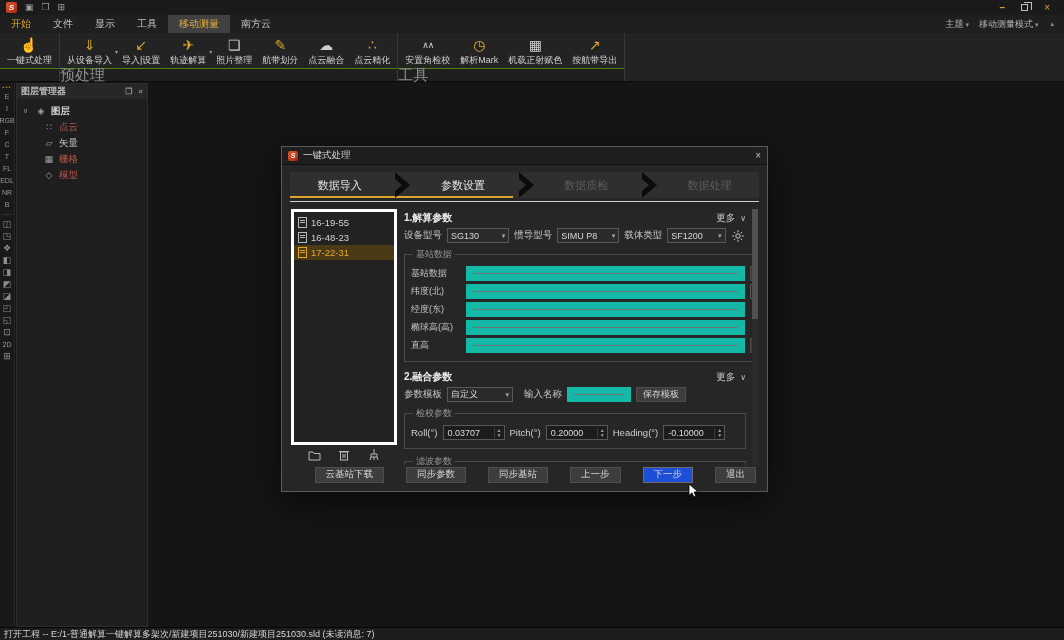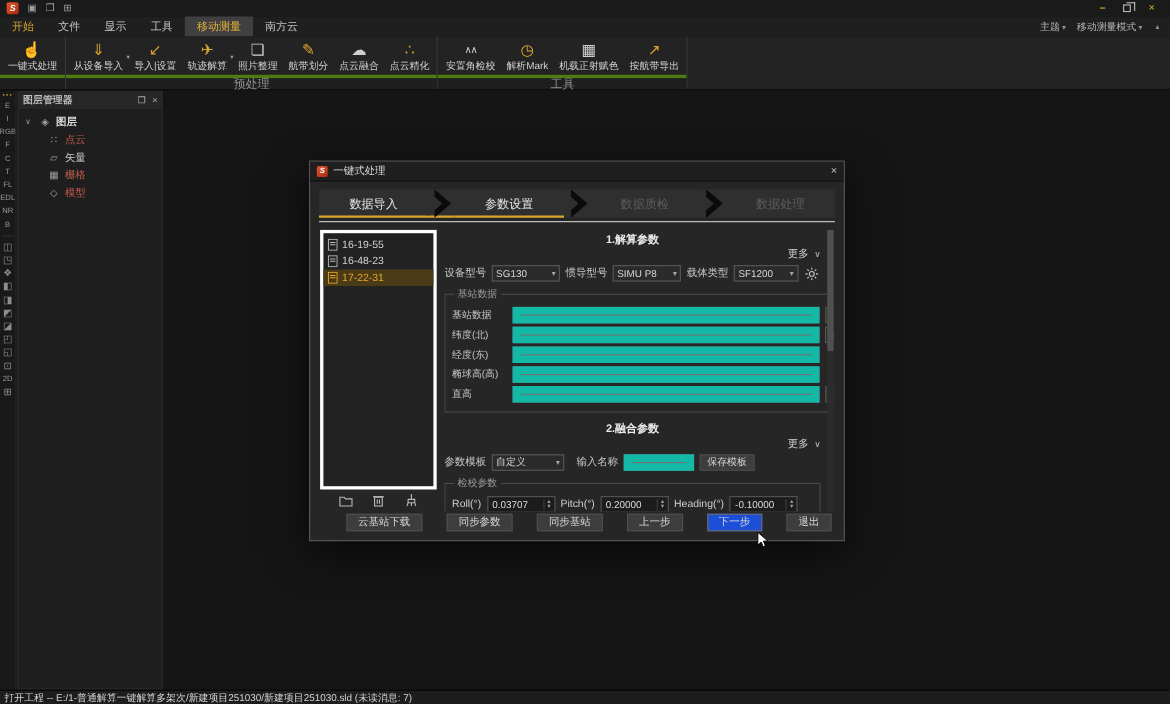--- a/index.html
+++ b/index.html
@@ -27,21 +27,21 @@
   
   .ribbon { position:absolute; left:0; top:33px; right:0; height:49px; background:#232323; border-bottom:1px solid #0b0b0b; display:flex; }
   .rb-group { display:flex; flex-direction:column; border-right:1px solid #383838; }
   .rb-items { display:flex; flex:1; align-items:stretch; padding:1px 2px 0; }
   .rb-item { position:relative; display:flex; flex-direction:column; align-items:center; justify-content:center; padding:1px 5px 0; min-width:34px; }
   .rb-ic { font-size:14px; line-height:17px; color:#cfcfcf; }
   .rb-ic.y { color:#d9a62b; }
   .rb-ic.mt { font-size:9px; letter-spacing:-1px; }
   .rb-lb { font-size:9px; color:#d2d2d2; white-space:nowrap; line-height:12px; }
   .rb-dd { position:absolute; right:-1px; top:14px; font-size:6px; color:#9a9a9a; }
-  .rb-glabel { height:13px; text-align:center; font-size:11px; color:#8f8f8f; line-height:12px; background:#1f1f1f; border-top:3px solid #4d7c0f; }
+  .rb-glabel { height:13px; text-align:left; font-size:15px; color:#8f8f8f; line-height:12px; background:#1f1f1f; border-top:1px solid #4d7c0f; }
 
   
   .viewstrip { position:absolute; left:0; top:83px; bottom:13px; width:15px; background:#191919; border-right:1px solid #262626; display:flex; flex-direction:column; align-items:center; padding-top:2px; gap:3px; overflow:hidden; }
   .vs-handle { color:#b98a1e; font-size:6px; line-height:4px; letter-spacing:1px; }
   .vs-it { font-size:7px; color:#9a9a9a; line-height:9px; text-align:center; white-space:nowrap; }
   .vs-it.g { font-size:9px; color:#8d8d8d; }
   .vs-sep { width:11px; border-top:1px solid #2e2e2e; margin:2px 0; }
 
   
   .layerpanel { position:absolute; left:16px; top:83px; bottom:13px; width:132px; background:#1e1e1e; border:1px solid #2d2d2d; }
@@ -81,21 +81,21 @@
   .file-list { flex:1; border:3px solid #ffffff; background:#222; padding-top:3px; }
   .file-item { display:flex; align-items:center; gap:4px; height:15px; padding:0 4px; font-size:9.5px; color:#d0d0d0; }
   .file-item svg { flex:none; }
   .file-item.selected { background:#4a3b16; color:#e3a62c; }
   .file-tools { height:20px; display:flex; align-items:center; justify-content:space-around; padding:0 8px; color:#b9b9b9; }
 
   .content { flex:1; min-width:0; position:relative; padding-right:12px; overflow:hidden; font-size:9.5px; }
   .scrolltrack { position:absolute; right:0; top:0; bottom:0; width:6px; background:#2c2c2c; }
   .scrollthumb { position:absolute; top:0; left:0; right:0; height:110px; background:#505050; }
 
-  .sec-h { display:flex; align-items:center; margin:2px 0 3px;flex-direction:column; }
+  .sec-h { display:flex; align-items:center; margin:2px 0 3px; }
   .sec-t { font-size:10px; font-weight:bold; color:#eaeaea; }
   .more { margin-left:auto; color:#d2d2d2; display:flex; align-items:center; gap:5px; }
   .more .car { font-size:8px; color:#bdbdbd; }
 
   .frow { display:flex; align-items:center; gap:5px; margin:3px 0 5px; color:#c6c6c6; white-space:nowrap; }
   .sel { display:flex; align-items:center; height:15px; background:#2b2b2b; border:1px solid #585858; padding:0 3px; color:#d8d8d8; }
   .sel .sv { flex:1; overflow:hidden; font-size:9px; }
   .sel::after { content:"▾"; font-size:7px; color:#a8a8a8; margin-left:4px; }
   .gearbtn { width:16px; height:15px; display:flex; align-items:center; justify-content:center; color:#c9c9c9; }
 

